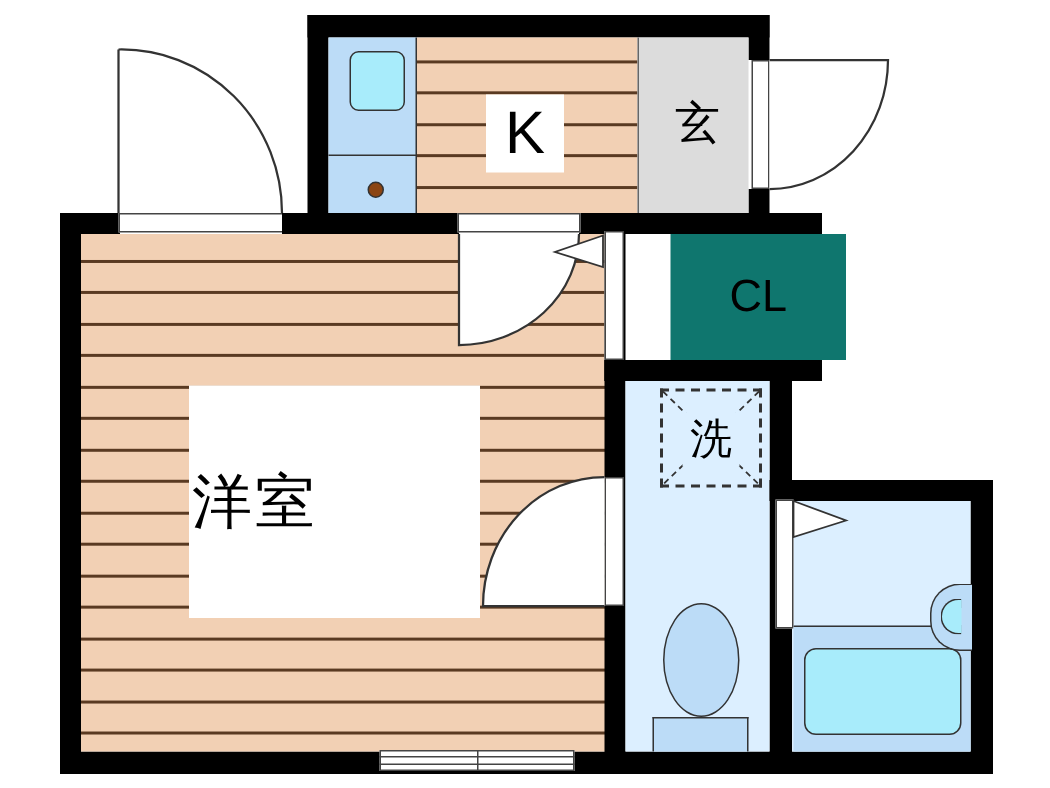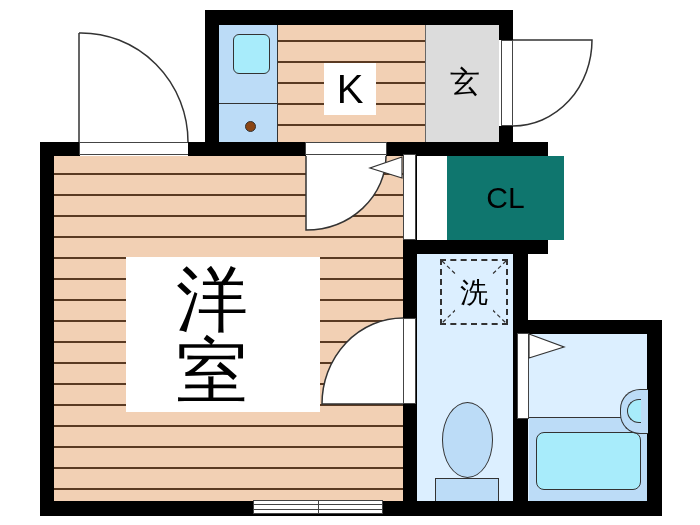--- a/index.html
+++ b/index.html
@@ -47,21 +47,21 @@
 <div class="abs wall" style="left:188px;top:142px;width:118px;height:14px;"></div>
 <div class="abs wall" style="left:386px;top:142px;width:162px;height:14px;"></div>
 <div class="abs wall" style="left:40px;top:142px;width:14px;height:374px;"></div>
 <div class="abs wall" style="left:40px;top:501px;width:622px;height:15px;"></div>
 
 <div class="abs wood" style="left:54px;top:156px;width:352px;height:345px;background-position:0 -2px;"></div>
 
 <div class="abs" style="left:305px;top:142px;width:82px;height:13px;background:#fff;border:1px solid #444;"></div>
 
 <div class="abs" style="left:126px;top:257px;width:194px;height:155px;background:#fff;display:flex;flex-direction:column;align-items:flex-start;justify-content:center;padding-left:2px;">
-  <span style="font-size:72px;line-height:72px;letter-spacing:2px;margin-left:48px;">洋室</span>
+  <span style="font-size:40px;line-height:72px;letter-spacing:2px;">洋室</span>
 </div>
 
 <div class="abs" style="left:253px;top:500px;width:130px;height:14px;background:#fff;border:1px solid #444;"></div>
 <div class="abs" style="left:253px;top:504px;width:130px;height:1px;background:#444;"></div>
 <div class="abs" style="left:253px;top:509px;width:130px;height:1px;background:#444;"></div>
 <div class="abs" style="left:318px;top:500px;width:1px;height:14px;background:#444;"></div>
 
 <div class="abs wall" style="left:533px;top:142px;width:15px;height:112px;"></div>
 <div class="abs wall" style="left:403px;top:142px;width:14px;height:112px;"></div>
 <div class="abs" style="left:403px;top:154px;width:13px;height:86px;background:#fff;border:1px solid #444;"></div>

